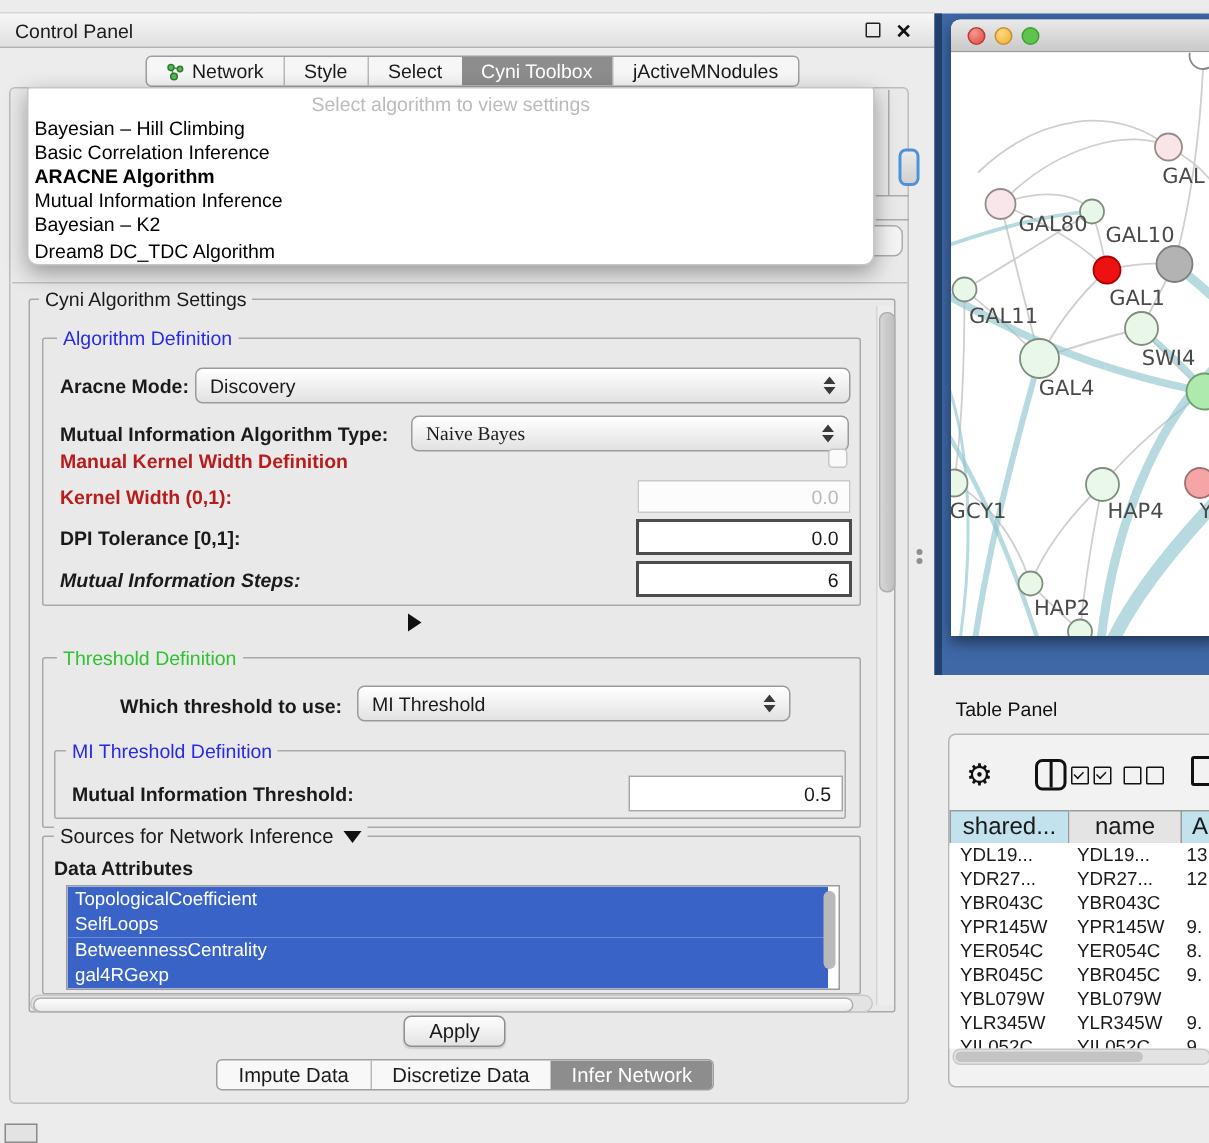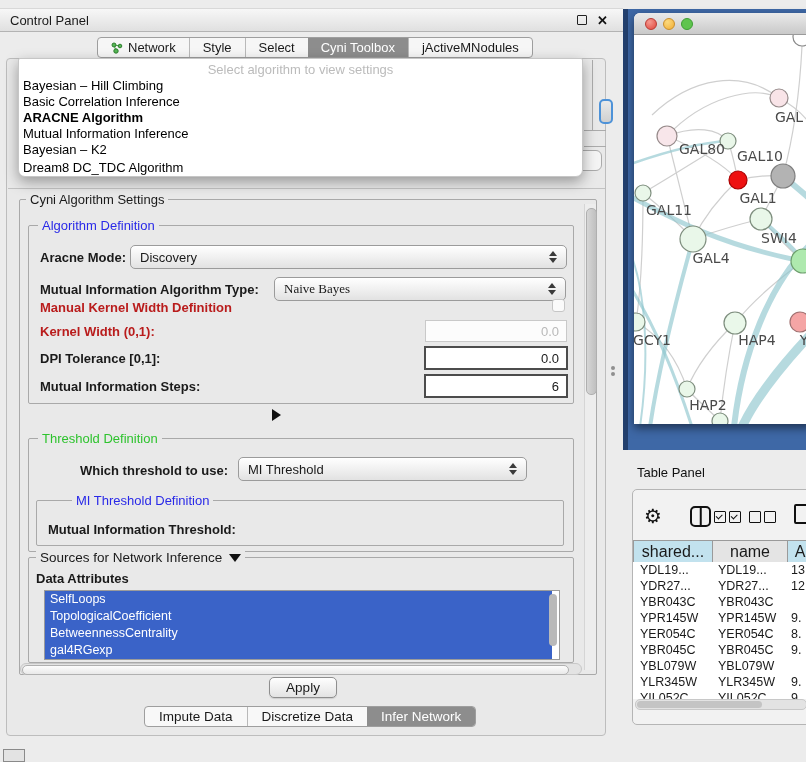--- a/index.html
+++ b/index.html
@@ -193,51 +193,54 @@
   <span class="ab lbl dis" style="left:40px;top:324px;">Kernel Width (0,1):</span>
   <div class="ab field dis" style="left:425px;top:320px;width:142px;height:22px;">
     <span>0.0</span>
   </div>
 
   <span class="ab lbl b" style="left:40px;top:351px;">DPI Tolerance [0,1]:</span>
   <div class="ab field strong" style="left:424px;top:346px;width:144px;height:24px;">
     <span>0.0</span>
   </div>
 
-  <span class="ab lbl b" style="left:40px;top:379px;">Mutual Information Steps:</span>
+  <span class="ab lbl b" style="left:40px;top:379px;font-style:italic;">Mutual Information Steps:</span>
   <div class="ab field strong" style="left:424px;top:374px;width:144px;height:24px;">
     <span>6</span>
   </div>
 
   <div class="ab arrow-right" style="left:272px;top:409px;"></div>
 
   <div class="ab group" style="left:28px;top:438px;width:546px;height:114px;"></div>
   <span class="ab group-label" style="left:38px;top:431px;color:#2EC32E;">Threshold Definition</span>
 
   <span class="ab lbl b" style="left:80px;top:463px;">Which threshold to use:</span>
   <div class="ab combo" style="left:238px;top:457px;width:289px;height:24px;text-align:center;">
     <span>MI Threshold</span>
     <span class="stepper">
         <i class="tri-up"></i>
         <i class="tri-down"></i>
       </span>
   </div>
 
   <div class="ab group" style="left:36px;top:500px;width:528px;height:46px;"></div>
-  <span class="ab group-label" style="left:44px;top:493px;color:#2929E8;margin-left:28px;">MI Threshold Definition</span>
+  <span class="ab group-label" style="left:44px;top:493px;color:#2929E8;">MI Threshold Definition</span>
   <span class="ab lbl b" style="left:48px;top:522px;">Mutual Information Threshold:</span>
+  <div class="ab field" style="left:419px;top:517px;width:143px;height:24px;">
+    <span>0.5</span>
+  </div>
 
   <div class="ab group" style="left:28px;top:557px;width:546px;height:106px;"></div>
   <span class="ab group-label" style="left:36px;top:550px;font-size:13.5px;"><span>Sources for Network Inference</span><span class="arrow-down"></span></span>
 
   <span class="ab lbl b" style="left:36px;top:571px;">Data Attributes</span>
 
   <div class="ab attr-list" style="left:44px;top:590px;width:516px;height:70px;">
+    <div class="attr-item">TopologicalCoefficient</div>
     <div class="attr-item">SelfLoops</div>
-    <div class="attr-item">TopologicalCoefficient</div>
     <div class="attr-item">BetweennessCentrality</div>
     <div class="attr-item">gal4RGexp</div>
     <div class="list-vthumb"></div>
   </div>
 
   <div class="ab hscroll" style="left:20px;top:663px;width:562px;height:12px;">
     <div class="hthumb" style="position:absolute;left:1px;top:1px;width:545px;height:8px;"></div>
   </div>
 
   <div class="ab btn" style="left:269px;top:677px;width:68px;height:21px;">

